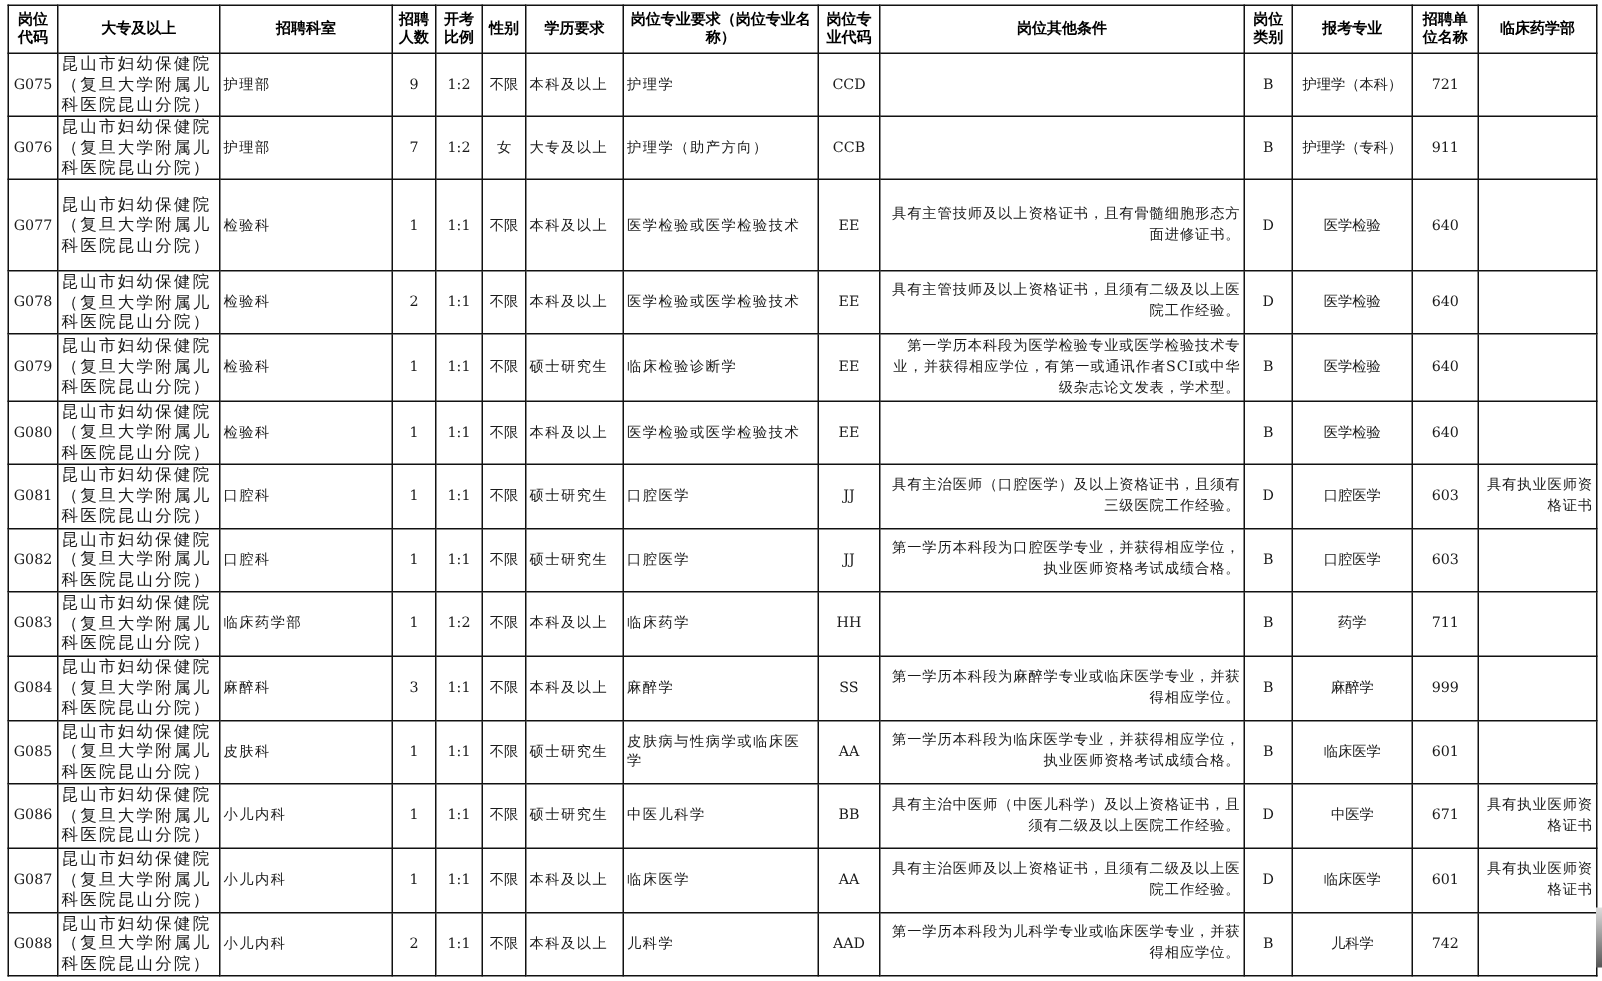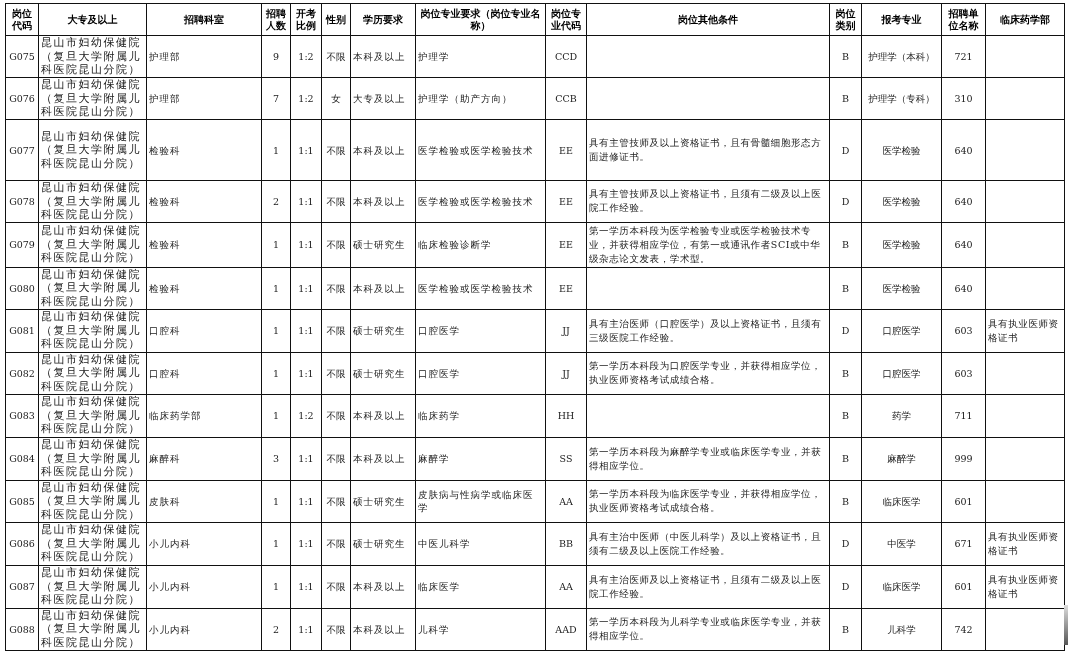--- a/index.html
+++ b/index.html
@@ -8,21 +8,21 @@
   table { position: absolute; left: 5px; top: 3px; border-collapse: collapse; table-layout: fixed;
           width: 1059px; }
   td, th { border: 1.3px solid #111; padding: 0 2px; font-size: 9.5px; line-height: 13px;
            overflow: hidden; vertical-align: middle; }
   th { font-family: "DejaVu Sans", "Liberation Sans", sans-serif; font-weight: bold;
        font-size: 10px; line-height: 12px; text-align: center; height: 31px; color: #000; }
   tbody tr { height: 42px; }
   .c { text-align: center; }
   .l { text-align: left; letter-spacing: 1px; }
   .unit { letter-spacing: 1.5px; font-size: 11px; line-height: 13.5px; }
-  .cond { letter-spacing: 0.6px; font-size: 9.5px; line-height: 14px; }
+  .cond { letter-spacing: 0.6px; font-size: 9.5px; line-height: 14px; text-align: right; }
   .scrollbar { position: absolute; right: 0; top: 605px; width: 4px; height: 40px;
                background: linear-gradient(#ddd, #555); }
 </style>
 </head>
 <body>
 
 <table>
   <colgroup>
     <col style="width:33px">
       <col style="width:108px">
@@ -80,21 +80,21 @@
         <td class="l">护理部</td>
         <td class="c">7</td>
         <td class="c">1:2</td>
         <td class="c">女</td>
         <td class="l">大专及以上</td>
         <td class="l">护理学（助产方向）</td>
         <td class="c">CCB</td>
         <td class="l cond"></td>
         <td class="c">B</td>
         <td class="c l0">护理学（专科）</td>
-        <td class="c">310</td>
+        <td class="c">911</td>
         <td class="l cond"></td>
       </tr>
       <tr style="height: 61px;">
         <td class="c">G077</td>
         <td class="l unit">昆山市妇幼保健院（复旦大学附属儿科医院昆山分院）</td>
         <td class="l">检验科</td>
         <td class="c">1</td>
         <td class="c">1:1</td>
         <td class="c">不限</td>
         <td class="l">本科及以上</td>

